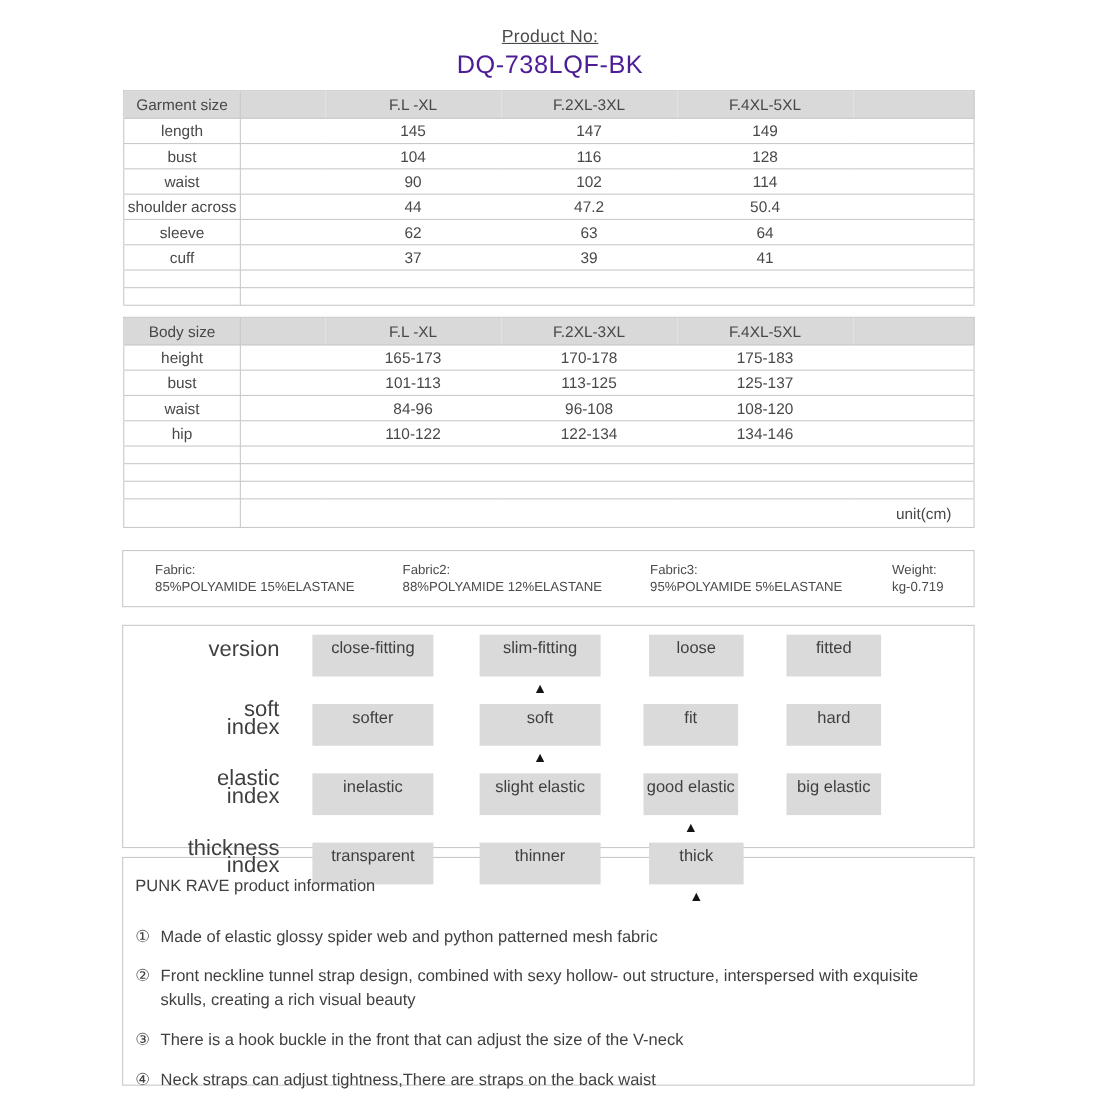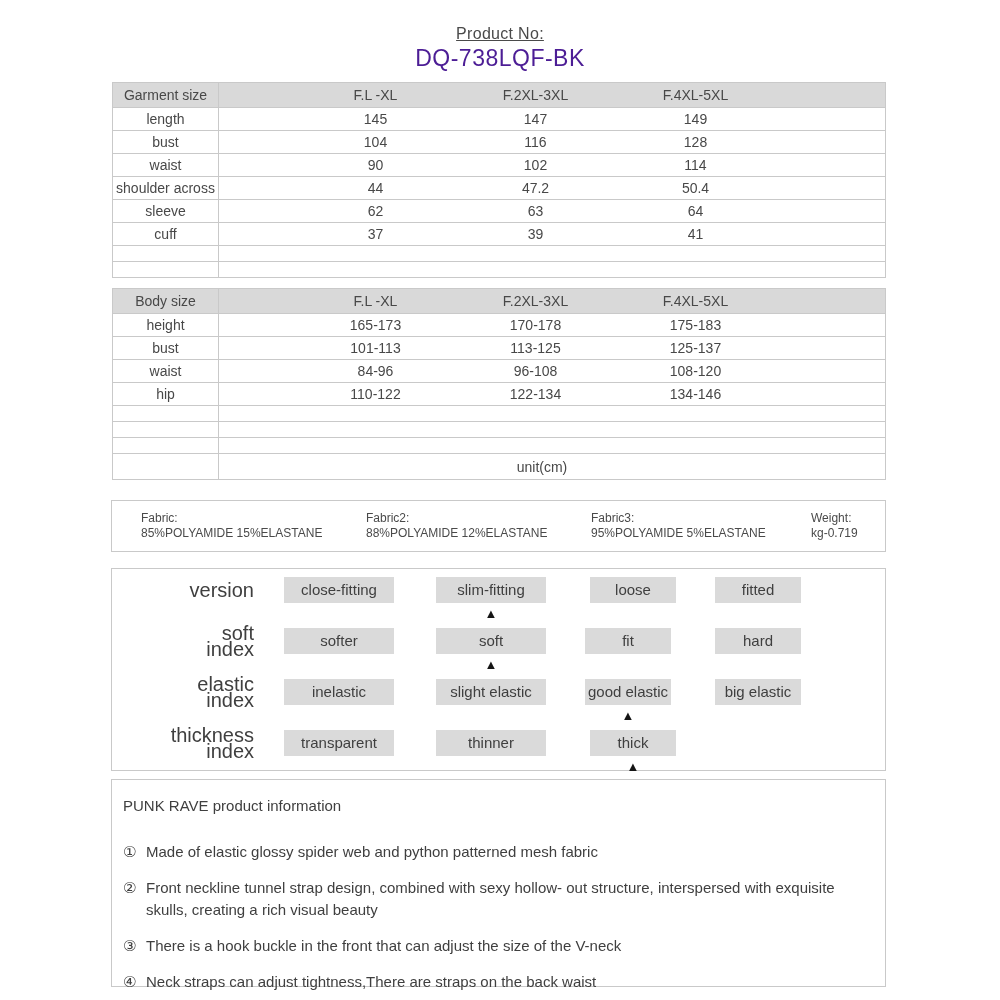--- a/index.html
+++ b/index.html
@@ -15,39 +15,39 @@
   table.size{border-collapse:collapse;table-layout:fixed;width:774px;
              margin:10px 0 0 112px;border:1px solid #c9c9c9;}
   table.size td,table.size th{border-bottom:1px solid #c9c9c9;font-weight:normal;
              font-size:14px;color:#484848;padding:0;}
   table.size .lbl{border-right:1px solid #c9c9c9;text-align:center;}
   table.size thead th{background:#d9d9d9;height:24px;}
   table.size tr.data{height:23px;}
   table.size tr.empty{height:16px;}
   table.size tr.unit-row{height:26px;}
   table.size .v{text-align:center;}
-  table.size .unit{text-align:center;padding-right:20px;}
+  table.size .unit{text-align:right;padding-right:20px;}
   .tbl-body{margin-top:14px;}
 
   
   .fabric-box{box-sizing:border-box;margin:20px 0 0 111px;width:775px;height:52px;
               border:1px solid #c9c9c9;display:flex;align-items:center;padding-left:29px;}
   .fab-col{font-size:12px;line-height:15px;color:#4a4a4a;}
   .fab-1,.fab-2{width:225px;}
   .fab-3{width:220px;}
 
   
   .attr-box{box-sizing:border-box;margin:16px 0 0 111px;width:775px;height:203px;
             border:1px solid #c9c9c9;padding-top:8px;}
   .attr-row{display:flex;margin-bottom:2px;}
   .attr-label{width:142px;height:26px;display:flex;flex-direction:column;
               justify-content:center;align-items:flex-end;font-size:20px;
               line-height:16px;color:#3f3f3f;text-align:right;}
   .opt{display:flex;flex-direction:column;align-items:center;}
-  .opt .box{width:100%;height:26px;background:#dadada;text-align:center;
+  .opt .box{width:100%;height:38px;background:#dadada;text-align:center;
             line-height:26px;font-size:15px;color:#3f3f3f;}
   .opt .arrow{height:20px;padding-top:3px;font-size:13px;line-height:15px;
               color:#141414;visibility:hidden;}
   .opt.selected .arrow{visibility:visible;}
   .o1{margin-left:30px;width:110px;}
   .o2{margin-left:42px;width:110px;}
   .o3{margin-left:39px;width:86px;}
   .o4{margin-left:44px;width:86px;}
 
   

